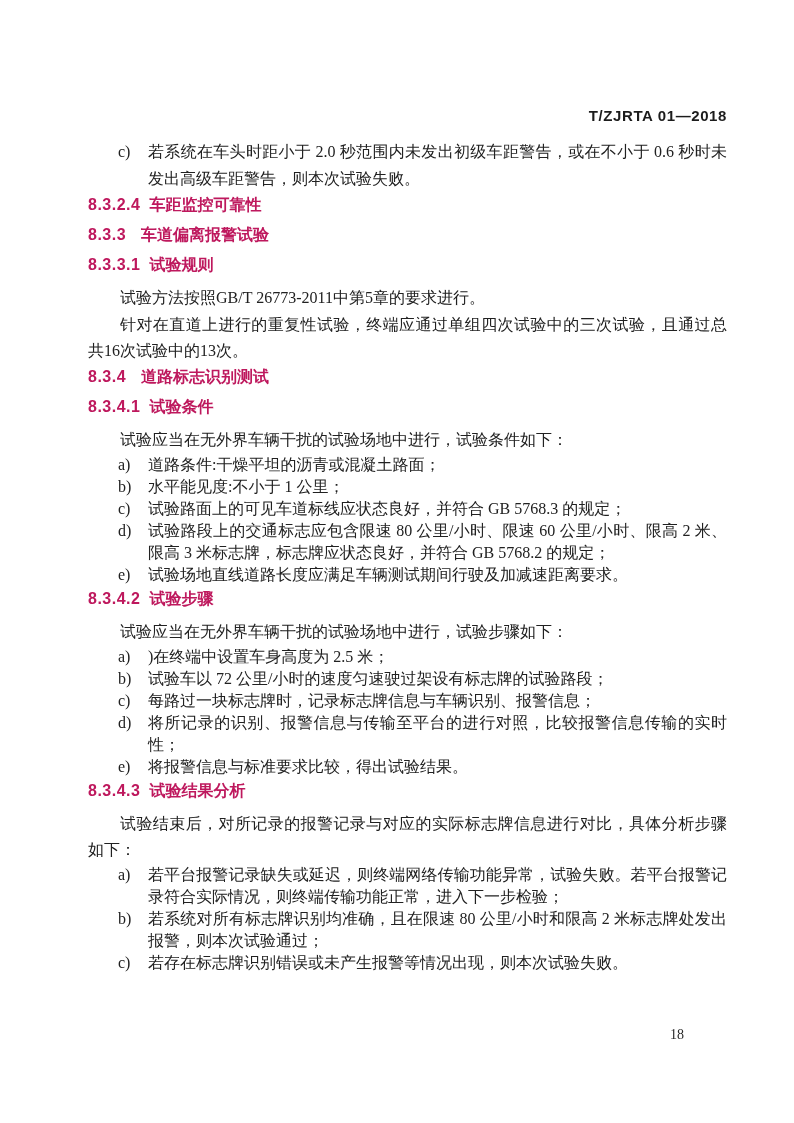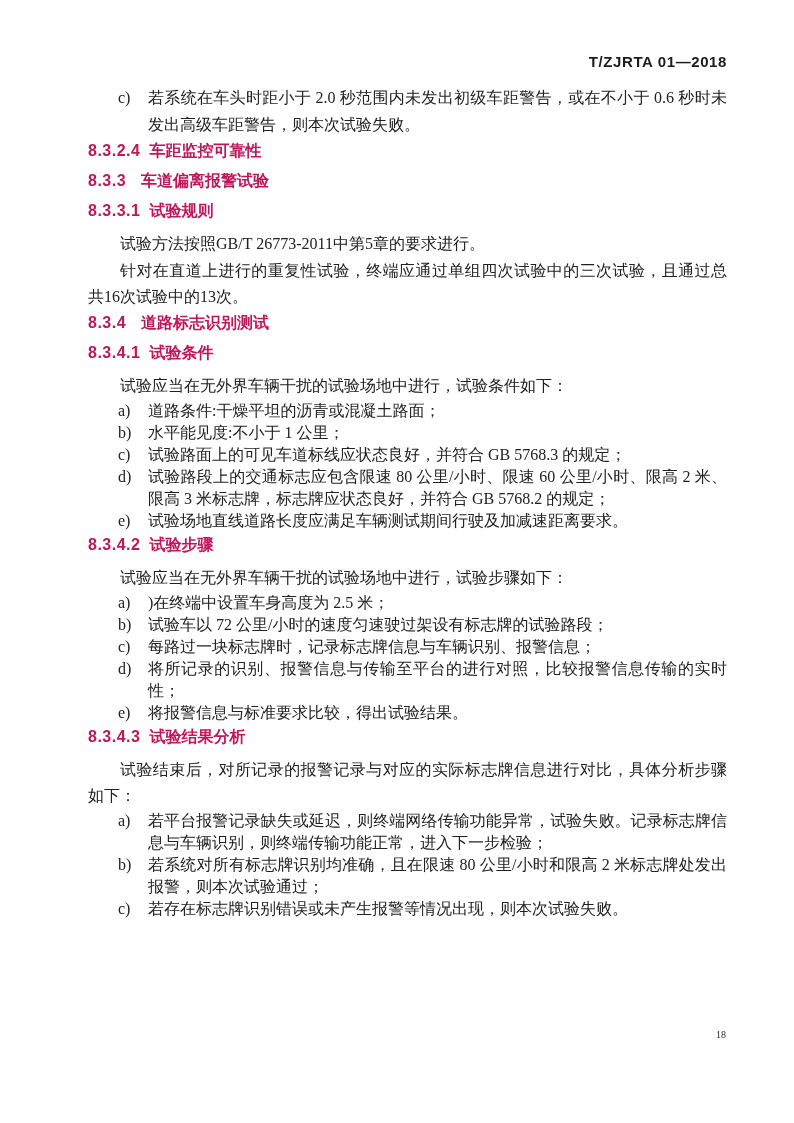--- a/index.html
+++ b/index.html
@@ -9,21 +9,21 @@
   }
   .page {
     position: relative;
     width: 794px;
     height: 1123px;
     box-sizing: border-box;
     background: #ffffff;
     color: #212121;
     font-family: "Liberation Serif", "DejaVu Serif", serif;
     font-size: 16px;
-    padding: 54px 67px 0 88px;
+    padding: 108px 67px 0 88px;
     overflow: hidden;
   }
   .doc-header {
     height: 16px;
     line-height: 16px;
     text-align: right;
     font-family: "Liberation Sans", "DejaVu Sans", sans-serif;
     font-weight: bold;
     font-size: 15px;
     letter-spacing: 0.6px;
@@ -59,22 +59,22 @@
     margin-left: 30px;
   }
   .li .text { flex: 1; }
   .li.top {
     line-height: 27px;
     margin-bottom: 0;
   }
   .page-number {
     position: absolute;
     top: 1027px;
-    left: 716px;
-    font-size: 10px;
+    left: 670px;
+    font-size: 14px;
     line-height: 16px;
     color: #2a2a2a;
   }
 </style>
 </head>
 <body>
 
 <div class="page">
 
   <div class="doc-header">
@@ -170,21 +170,21 @@
 
     <div class="heading">
       <span class="h-num">8.3.4.3</span><span class="h-title">试验结果分析</span>
     </div>
 
     <p class="para">试验结束后，对所记录的报警记录与对应的实际标志牌信息进行对比，具体分析步骤如下：</p>
 
     <div class="doc-list">
       <div class="li">
         <span class="marker">a)</span>
-        <span class="text">若平台报警记录缺失或延迟，则终端网络传输功能异常，试验失败。记录标志牌信息与车辆识别，则终端传输功能正常，进入下一步检验；</span>
+        <span class="text">若平台报警记录缺失或延迟，则终端网络传输功能异常，试验失败。若平台报警记录符合实际情况，则终端传输功能正常，进入下一步检验；</span>
       </div>
       <div class="li">
         <span class="marker">b)</span>
         <span class="text">若系统对所有标志牌识别均准确，且在限速 80 公里/小时和限高 2 米标志牌处发出报警，则本次试验通过；</span>
       </div>
       <div class="li">
         <span class="marker">c)</span>
         <span class="text">若存在标志牌识别错误或未产生报警等情况出现，则本次试验失败。</span>
       </div>
     </div>

